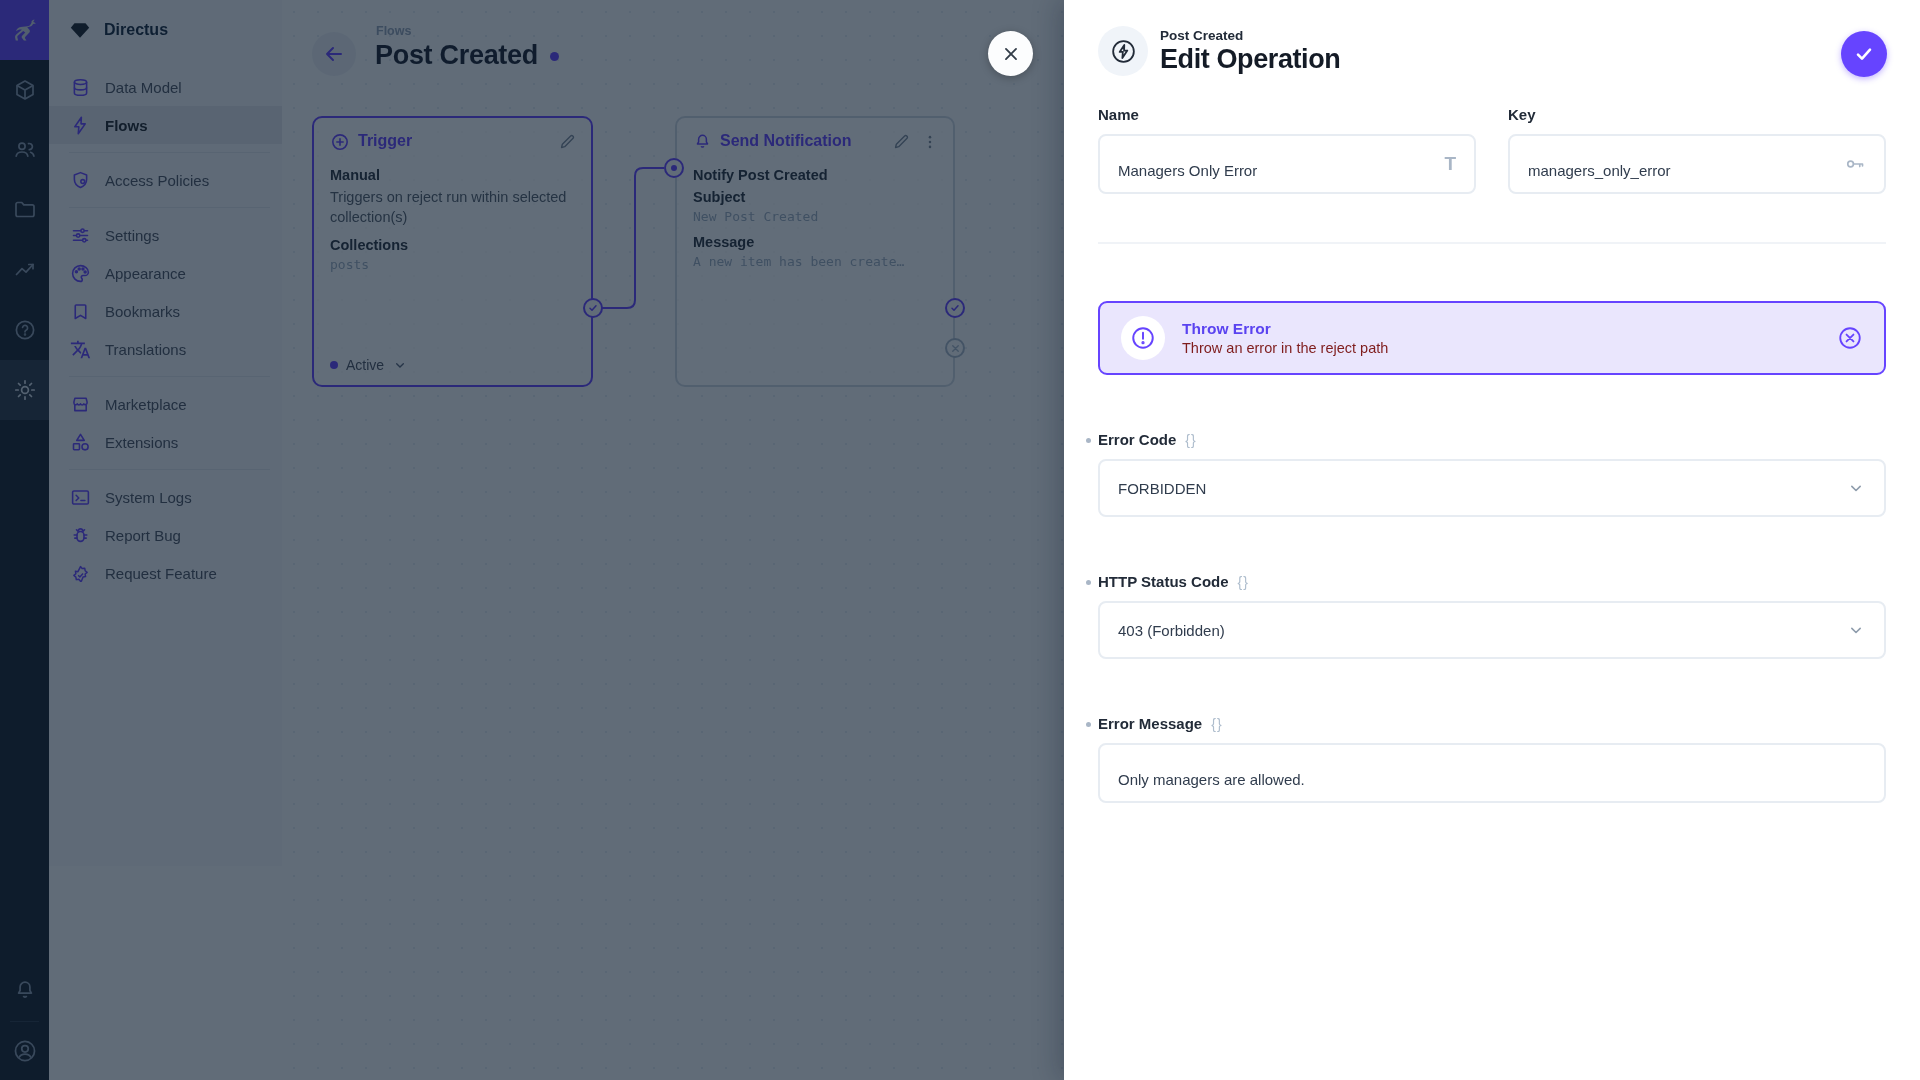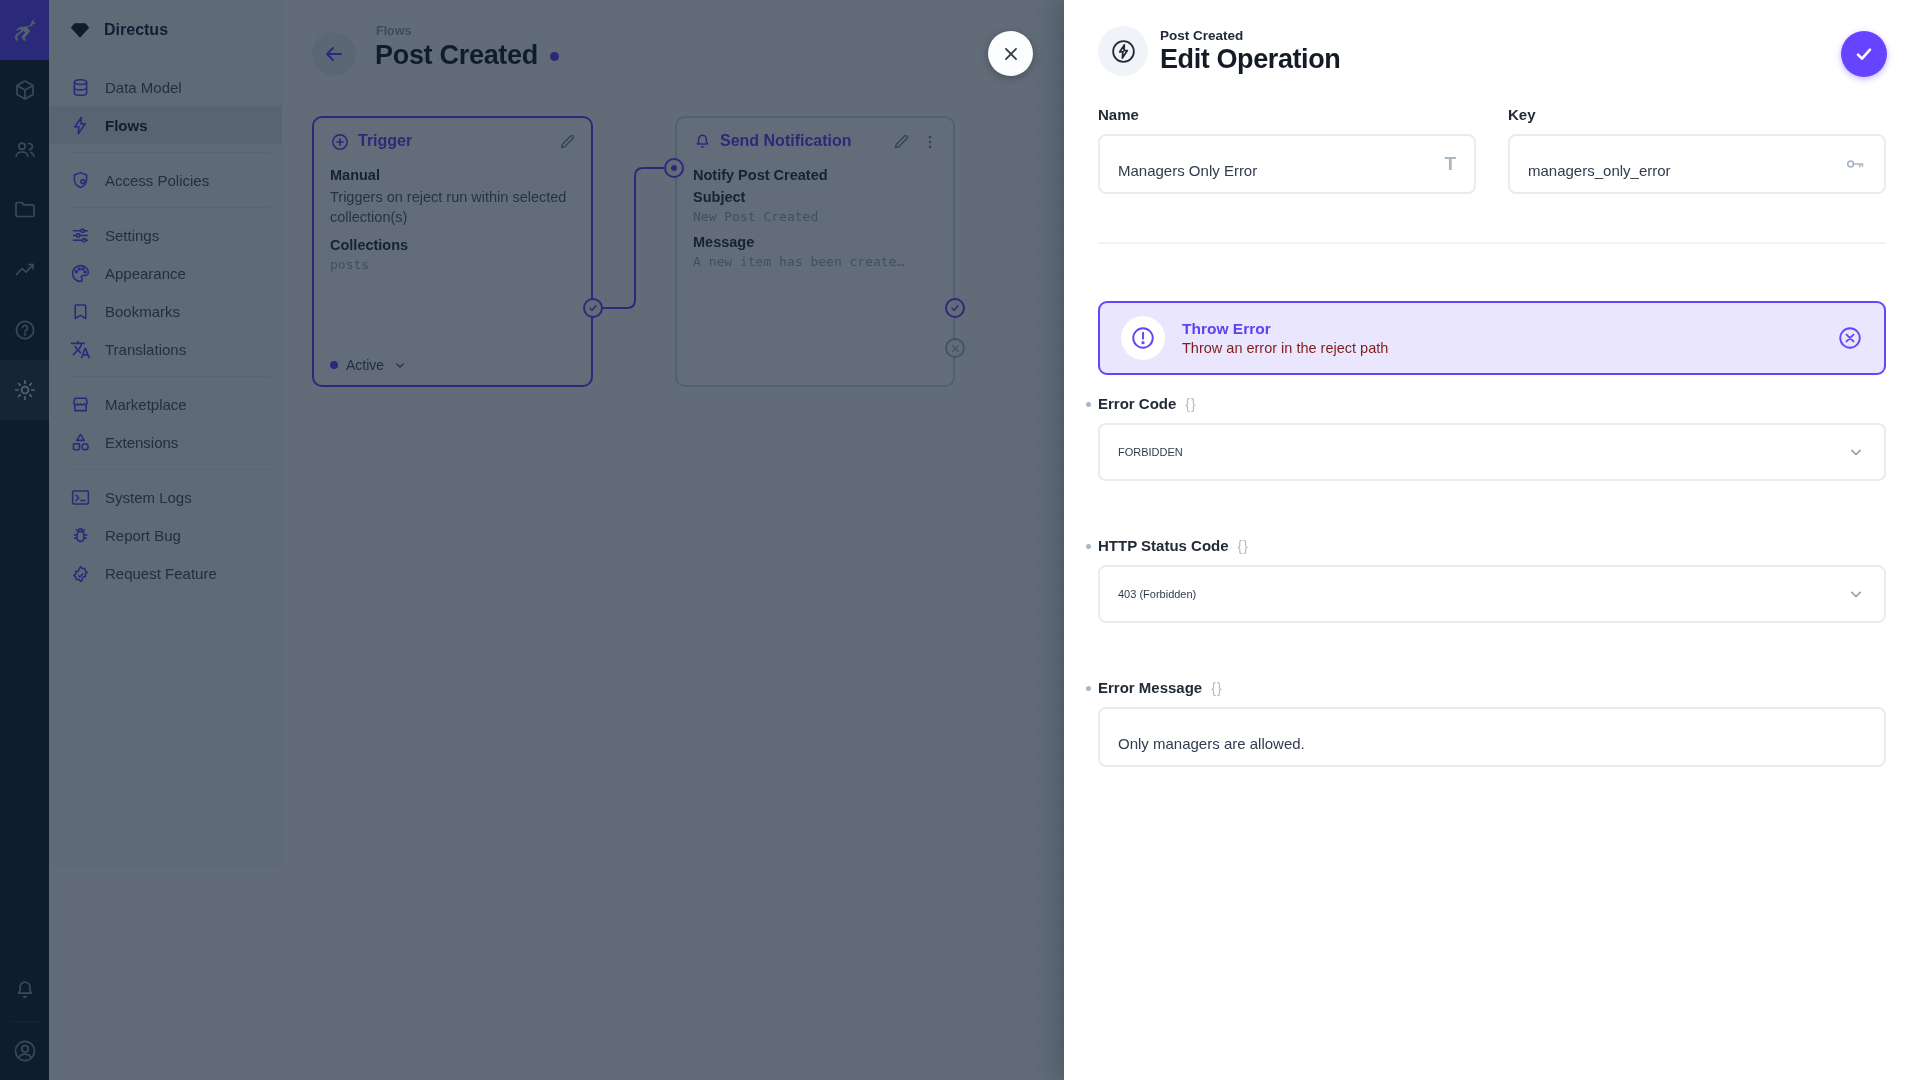--- a/index.html
+++ b/index.html
@@ -72,32 +72,32 @@
 
   .drawer-body { padding:30px 34px 0 34px; }
   .two-col { display:grid; grid-template-columns:1fr 1fr; column-gap:32px; }
   .field-label { position:relative; display:flex; align-items:center; gap:9px; font-size:15px; font-weight:700; color:#222b38; margin-bottom:11px; }
   .field-label .req-dot { position:absolute; left:-12px; top:50%; margin-top:-2px; width:5px; height:5px; border-radius:50%; background:#a9b6c6; }
   .field-label .braces { font-size:14px; font-weight:400; color:#aebdcd; letter-spacing:1px; }
   .input-box { height:60px; border:2px solid #e7ecf2; border-radius:8px; background:#fff; display:flex; align-items:center; padding:0 18px; }
   .input-box input { border:none; outline:none; flex:1; font-size:15px; color:#303c4d; font-family:"Liberation Sans", sans-serif; background:transparent;margin-top:12px; }
   .input-box .trail { margin-left:auto; color:#a9b6c6; display:flex; align-items:center; }
   .input-box .t-glyph { font-size:19px; font-weight:600; color:#a9b6c6; }
-  .select-box { height:58px; border:2px solid #e7ecf2; border-radius:8px; background:#fff; display:flex; align-items:center; padding:0 18px; font-size:11px; color:#303c4d; }
+  .select-box { height:58px; border:2px solid #e7ecf2; border-radius:8px; background:#fff; display:flex; align-items:center; padding:0 18px; font-size:15px; color:#303c4d; }
   .select-box .trail { margin-left:auto; color:#8e9cac; display:flex; }
 
   .h-divider { border-top:2px solid #f0f3f7; margin-top:48px; }
 
   .op-card { margin-top:57px; height:74px; border:2px solid #6644ff; border-radius:9px; background:#eae6fd; display:flex; align-items:center; padding:0 21px; gap:17px; }
   .op-card .op-ic { width:44px; height:44px; border-radius:50%; background:#ffffff; color:#6644ff; display:flex; align-items:center; justify-content:center; flex:0 0 auto; }
   .op-card .op-title { font-size:15.5px; font-weight:700; color:#5a43f0; }
   .op-card .op-desc { font-size:14.5px; color:#7f1d1d; margin-top:2px; }
   .op-card .op-deselect { margin-left:auto; color:#6644ff; display:flex; }
 
-  .form-section { margin-top:20px; }
+  .form-section { margin-top:56px; }
   .form-section.gap-lg { margin-top:56px; }
 </style>
 </head>
 <body>
 
 <nav class="module-bar">
   <div class="logo-block">
     <svg width="30" height="30" viewBox="0 0 24 24">
       <path fill="#cdd5e0" d="M17.2 5.1c.5-.9 1.6-1.5 2.6-1.3-.6.4-1 1-1.2 1.7 1 .2 1.8.9 2.1 1.8-.8-.3-1.7-.3-2.4.1-.4.9-1.2 1.6-2.2 1.8l-2.3.5 1.8 2.2c.5.6.4 1.5-.1 2.1l-3.2 3.4c-.4.4-.4 1-.1 1.5l1 1.4h-2.1l-1.5-1.9c-.4-.5-.4-1.3.1-1.8l2.5-2.7-1.6-1.2-4.2 3.7c-.5.4-.7 1-.5 1.6l.6 2.3H4.6l-.5-2.1c-.2-1 .1-2 .9-2.7l4.4-3.8c-1.6-.3-3.1.2-4.6 1.2.3-1.8 1.9-3.2 3.8-3.4l5.5-.6c1-.1 1.9-.7 2.4-1.6.2-.4.5-.8.7-1.2z"></path>
     </svg>

